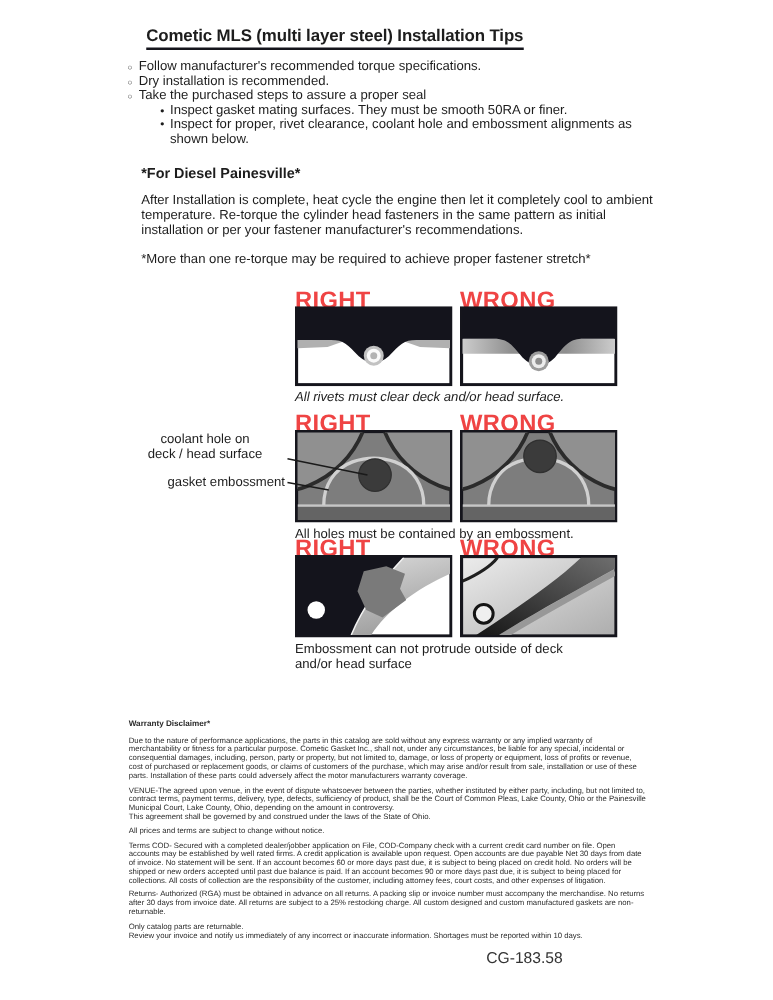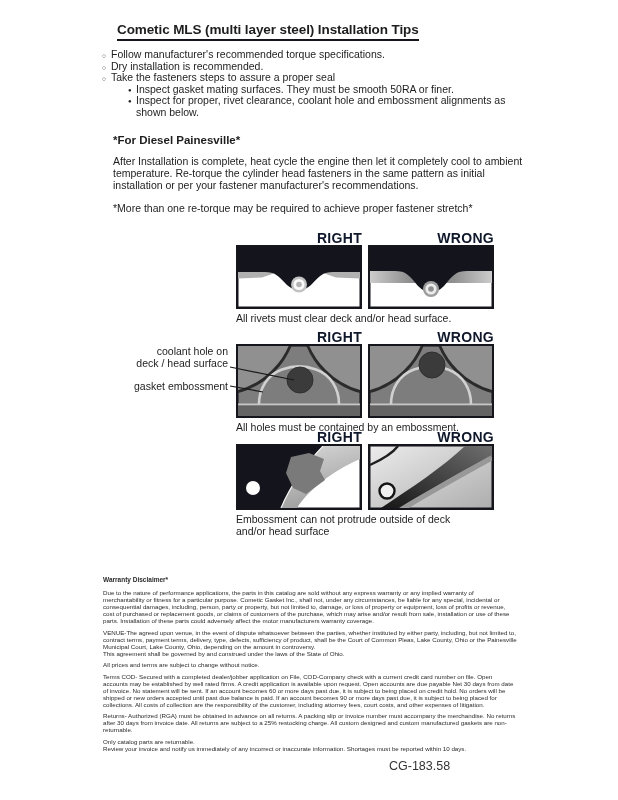--- a/index.html
+++ b/index.html
@@ -17,21 +17,21 @@
   ul.tips{list-style:none;margin:0;padding:0;font-size:10.5px;line-height:11.6px;}
   ul.tips > li{position:relative;padding-left:9px;}
   ul.tips > li::before{content:"○";position:absolute;left:0;top:1px;font-size:6.5px;}
   ul.subtips{list-style:none;margin:0;padding:0 0 0 26px;font-size:10.5px;line-height:11.6px;}
   ul.subtips > li{position:relative;padding-left:8px;}
   ul.subtips > li::before{content:"●";position:absolute;left:0;top:1px;font-size:6px;}
   .diesel-heading{font-size:11.5px;font-weight:bold;margin:15px 0 9px 11px;}
   .para{font-size:10.5px;line-height:12.2px;margin:0 0 11px 11px;width:412px;}
   
   .diagrams{position:absolute;left:0;top:228px;width:618px;height:332px;}
-  .dlabel{position:absolute;width:126px;text-align:right;font-size:14px;font-weight:bold;letter-spacing:0.3px;color:#0f172a;}
+  .dlabel{position:absolute;width:126px;text-align:left;font-size:19px;font-weight:bold;letter-spacing:0.3px;color:#ef4444;}
   .panel{position:absolute;width:126px;}
   .panel svg{display:block;}
   .dcaption{position:absolute;font-size:10.5px;line-height:12px;white-space:pre-line;color:#1d1d1d;}
   .callout{position:absolute;left:100px;width:128px;text-align:right;font-size:10.5px;line-height:11.5px;white-space:pre-line;}
   .pointer-overlay{position:absolute;left:0;top:0;}
   
   .disclaimer{position:absolute;left:103px;top:576px;width:414px;color:#2a2a2a;}
   .disclaimer h3{font-size:6.5px;margin:0 0 6px 0;}
   .disclaimer p{font-size:6.2px;line-height:7px;margin:0 0 4.5px 0;white-space:pre-line;}
   
@@ -42,21 +42,21 @@
 
 <div class="page">
 
   <div class="top-text">
     <div class="title-wrap">
       <h1 class="doc-title">Cometic MLS (multi layer steel) Installation Tips</h1>
     </div>
     <ul class="tips">
       <li>Follow manufacturer's recommended torque specifications.</li>
       <li>Dry installation is recommended.</li>
-      <li>Take the fasteners steps to assure a proper seal</li>
+      <li>Take the purchased steps to assure a proper seal</li>
     </ul>
     <ul class="subtips">
       <li>Inspect gasket mating surfaces.  They must be smooth 50RA or finer.</li>
       <li>Inspect for proper, rivet clearance, coolant hole and embossment alignments as shown below.</li>
     </ul>
     <h2 class="diesel-heading">*For Diesel Painesville*</h2>
     <p class="para">After Installation is complete, heat cycle the engine then let it completely cool to ambient temperature. Re-torque the cylinder head fasteners in the same pattern as initial installation or per your fastener manufacturer's recommendations.</p>
     <p class="para">*More than one re-torque may be required to achieve proper fastener stretch*</p>
   </div>
 
@@ -87,26 +87,26 @@
           </linearGradient>
         </defs>
         <rect x="1.25" y="1.25" width="123.5" height="61.5" fill="#ffffff" stroke="#15151c" stroke-width="2.5"></rect>
         <rect x="2" y="26" width="122" height="12" fill="url(#w1g)"></rect>
         <path d="M2,2 H124 V26 H99 C88,26 85,30 76,41 Q63,54 50,41 C41,30 38,26 27,26 H2 Z" fill="#14141c"></path>
         <circle cx="63" cy="44" r="8" fill="#9c9c9c"></circle>
         <circle cx="63" cy="44" r="5.6" fill="#ececec"></circle>
         <circle cx="63" cy="44" r="2.8" fill="#8e8e8e"></circle>
       </svg>
     </div>
-    <div class="dcaption" style="left:236px;top:84px;width:280px;">All rivets must clear deck and/or head surface.</div>
+    <div class="dcaption" style="left:236px;top:84px;width:280px;font-style:italic;">All rivets must clear deck and/or head surface.</div>
 
     <div class="dlabel" style="left:236px;top:101px;">RIGHT</div>
     <div class="dlabel" style="left:368px;top:101px;">WRONG</div>
 
-    <div class="callout" style="top:118px;">coolant hole on
+    <div class="callout" style="top:118px;text-align:center;">coolant hole on
 deck / head surface</div>
     <div class="callout" style="top:153px;">gasket embossment</div>
 
     <div class="panel" style="left:236px;top:116px;">
       <svg width="126" height="74" viewBox="0 0 126 74">
         <defs>
             <clipPath id="c2r">
               <rect x="2" y="2" width="122" height="70"></rect>
             </clipPath>
           </defs>

